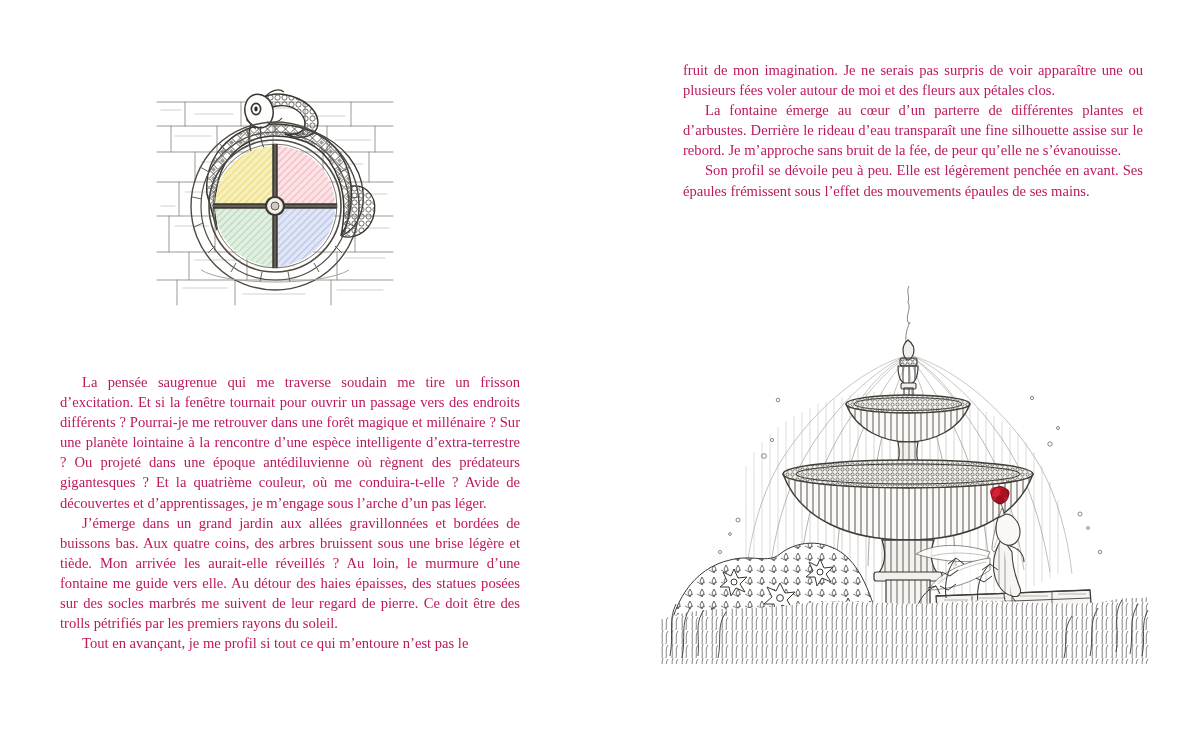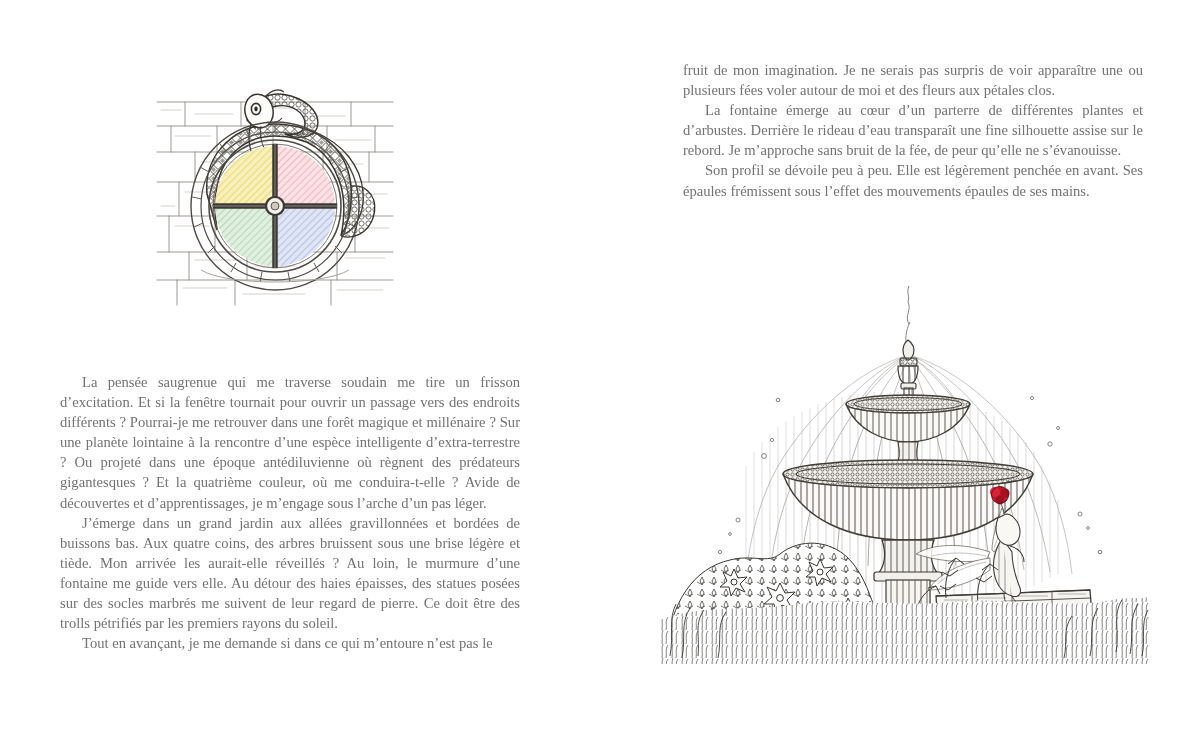--- a/index.html
+++ b/index.html
@@ -29,21 +29,21 @@
     background: #ffffff;
   }
 
   
   .textblock {
     position: absolute;
     text-align: justify;
     text-justify: inter-word;
     font-size: 14.6px;
     line-height: 20.1px;
-    color: #737373;
+    color: #be185d;
     hyphens: none;
   }
   .textblock p {
     margin: 0;
     text-indent: 22px;
   }
   .textblock p.noindent {
     text-indent: 0;
   }
   
@@ -212,21 +212,21 @@
         </g>
 
         <path d="M44 206 C70 222 170 222 196 206" fill="none" stroke="#9b9views" stroke-width="0"></path>
         <path d="M46 204 C72 220 168 220 194 204" fill="none" stroke="#a8a39b" stroke-width="1"></path>
       </svg>
     </div>
 
     <div class="textblock" id="left-text">
       <p>La pensée saugrenue qui me traverse soudain me tire un frisson d’excitation. Et si la fenêtre tournait pour ouvrir un passage vers des endroits différents ? Pourrai-je me retrouver dans une forêt magique et millénaire ? Sur une planète lointaine à la rencontre d’une espèce intelligente d’extra-terrestre ? Ou projeté dans une époque antédiluvienne où règnent des prédateurs gigantesques ? Et la quatrième couleur, où me conduira-t-elle ? Avide de découvertes et d’apprentissages, je m’engage sous l’arche d’un pas léger.</p>
       <p>J’émerge dans un grand jardin aux allées gravillonnées et bordées de buissons bas. Aux quatre coins, des arbres bruissent sous une brise légère et tiède. Mon arrivée les aurait-elle réveillés ? Au loin, le murmure d’une fontaine me guide vers elle. Au détour des haies épaisses, des statues posées sur des socles marbrés me suivent de leur regard de pierre. Ce doit être des trolls pétrifiés par les premiers rayons du soleil.</p>
-      <p>Tout en avançant, je me demande si dans ce qui m’entoure n’est pas le</p>
+      <p>Tout en avançant, je me profil si tout ce qui m’entoure n’est pas le</p>
     </div>
 
     <div class="folio">
       <span>20</span>
     </div>
   </div>
 
   <div class="page">
 
     <div class="textblock" id="right-text">

